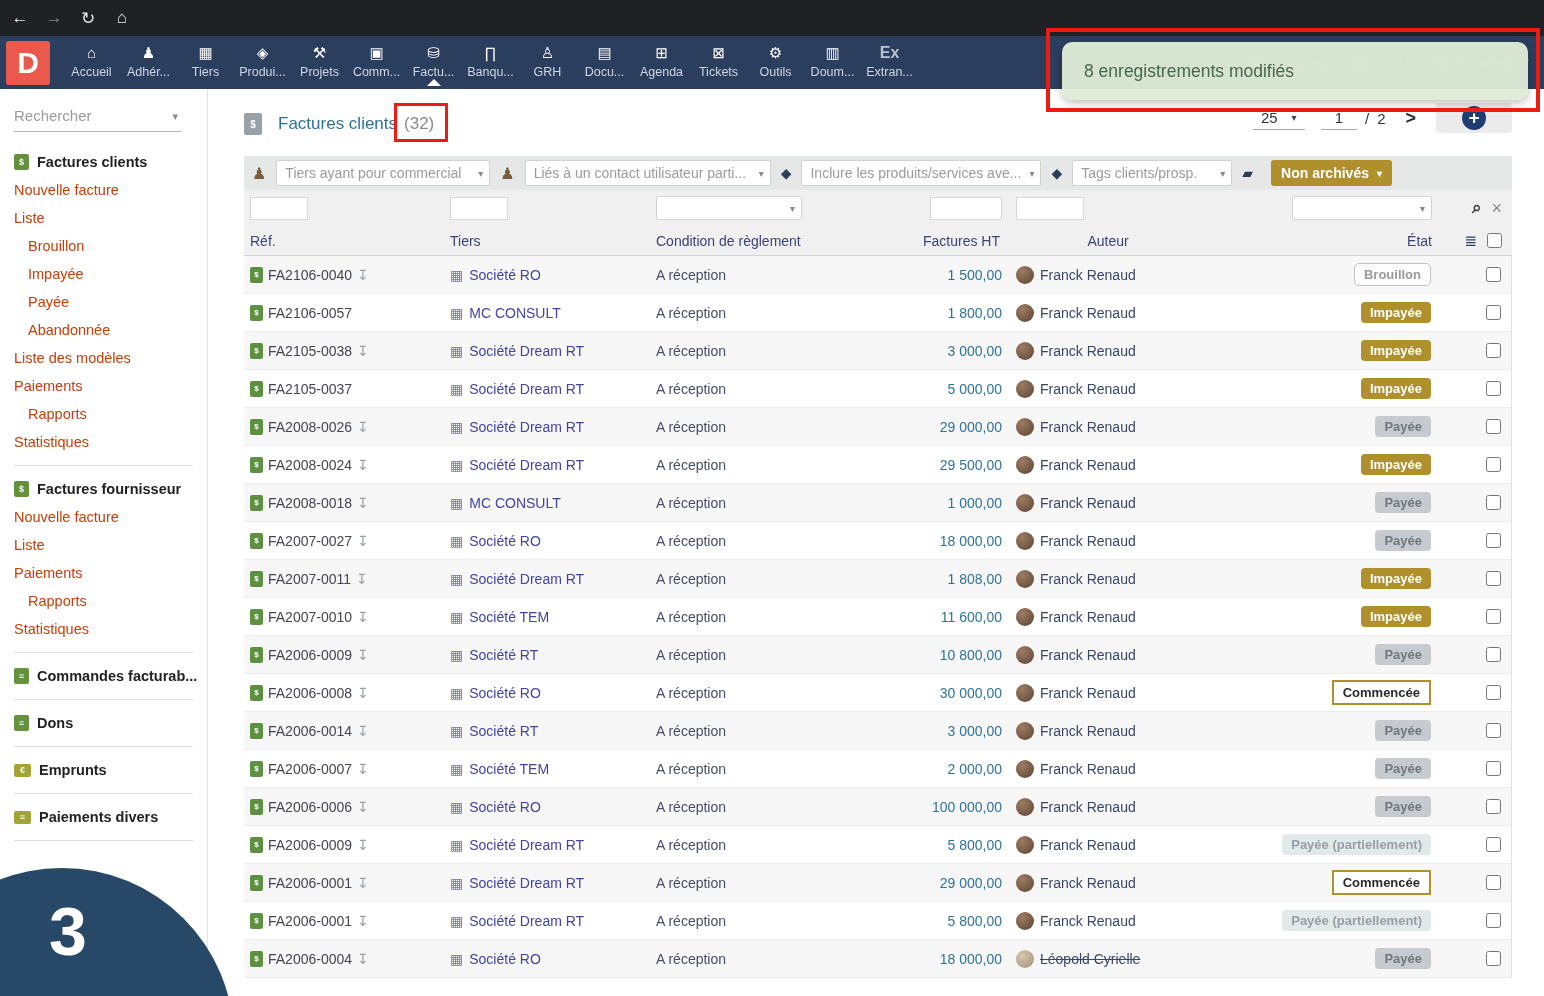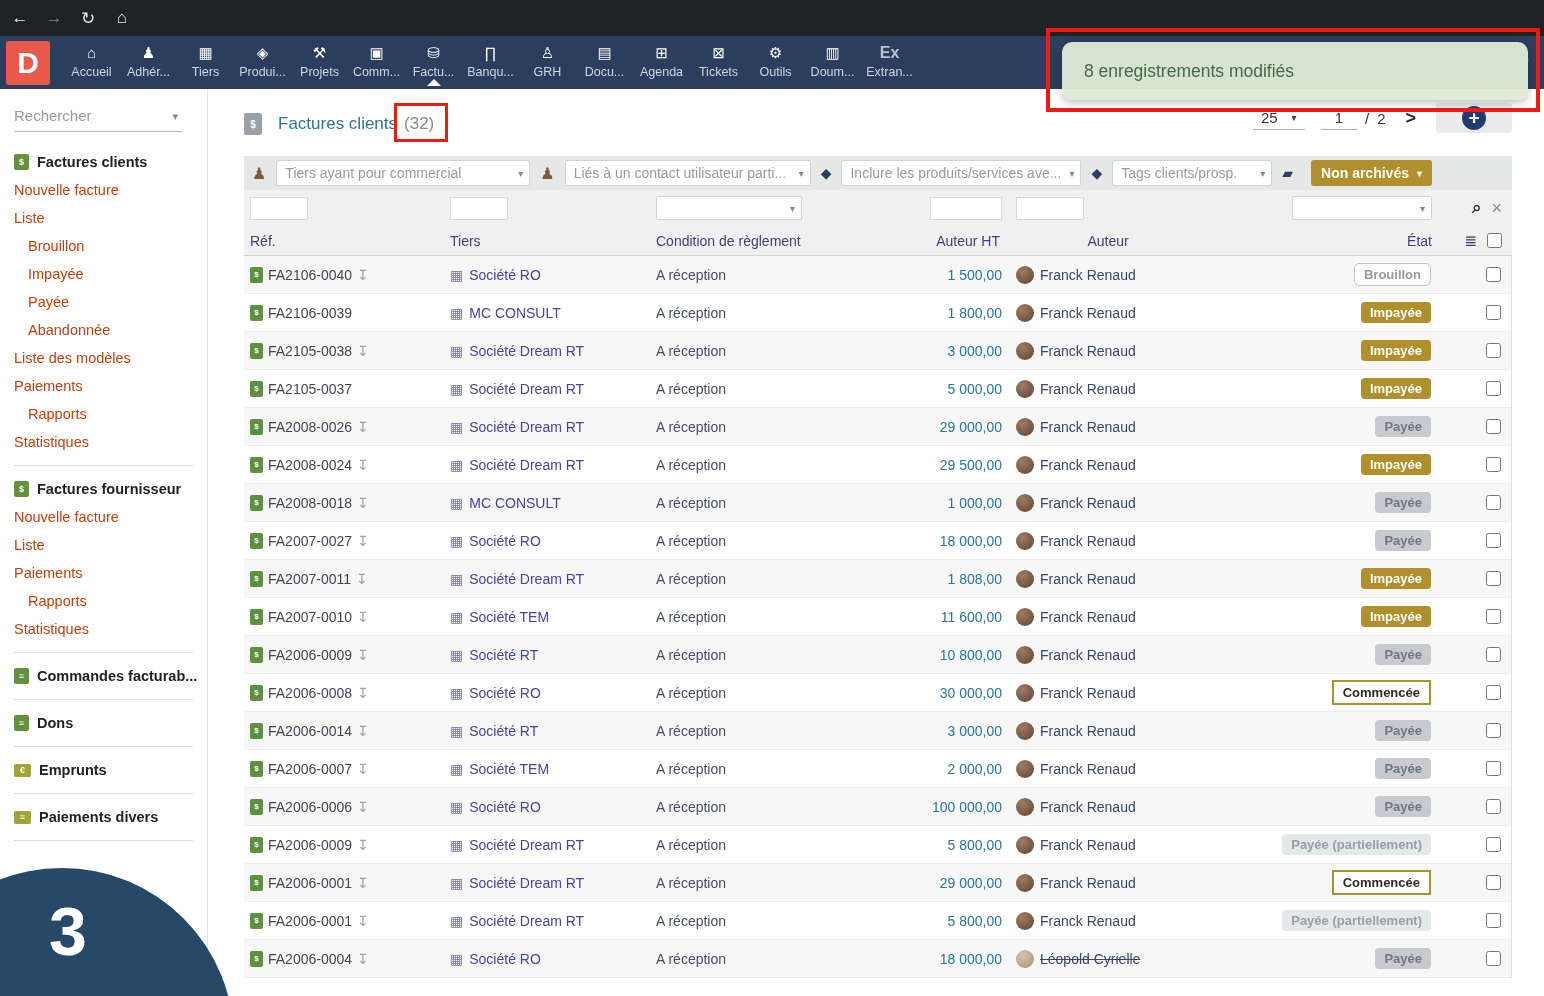--- a/index.html
+++ b/index.html
@@ -63,21 +63,21 @@
   .plus-wrap { background: #ebebeb; border-radius: 4px; padding: 3px 26px; }
   .plus-btn { width: 24px; height: 24px; border-radius: 50%; background: #1f3d73; color: #fff; font-size: 19px; font-weight: bold; display: flex; align-items: center; justify-content: center; cursor: pointer; }
 
   
   .filter-row { margin-top: 14px; height: 34px; background: #e6e7e7; display: flex; align-items: center; padding: 0 8px; gap: 10px; }
   .f-icon { font-size: 14px; }
   .f-icon[data-name="user-icon"] { color: #7a5c3e; font-size: 16px; }
   .f-icon[data-name="tag-icon"], .f-icon[data-name="folder-icon"] { color: #2c3e5e; }
   .sel { position: relative; height: 26px; background: #fff; border: 1px solid #d2d2d2; border-radius: 2px; display: flex; align-items: center; padding: 0 22px 0 8px; color: #9a9a9a; font-size: 14px; white-space: nowrap; overflow: hidden; cursor: pointer; }
   .sel::after { content: "▾"; position: absolute; right: 6px; color: #888; font-size: 10px; }
-  .w214 { width: 254px; text-align: right; } .w246 { width: 246px; } .w240 { width: 240px; } .w160 { width: 160px; }
+  .w214 { width: 214px; text-align: right; } .w246 { width: 246px; } .w240 { width: 240px; } .w160 { width: 160px; }
   .archive-btn { background: #b08f2d; color: #fff; font-size: 14px; font-weight: bold; border-radius: 3px; padding: 5px 10px; display: flex; align-items: center; gap: 8px; cursor: pointer; margin-left: 8px; }
   .archive-btn .caret { font-size: 10px; }
 
   
   .grid-row { display: flex; align-items: center; padding: 0 6px; }
   .c { flex-shrink: 0; display: flex; align-items: center; }
   .c-ref { width: 200px; gap: 5px; }
   .c-tiers { width: 206px; gap: 6px; }
   .c-cond { width: 228px; }
   .c-amount { width: 118px; justify-content: flex-end; }
@@ -399,21 +399,21 @@
       <div class="c c-check">
         <span class="icon-btn" data-name="search-icon">⌕</span>
         <span class="icon-btn" data-name="clear-icon">×</span>
       </div>
     </div>
 
     <div class="grid-row header-row" data-name="table-header-row">
       <div class="c c-ref" data-name="column-header-ref">Réf.</div>
       <div class="c c-tiers" data-name="column-header-tiers">Tiers</div>
       <div class="c c-cond" data-name="column-header-condition">Condition de règlement</div>
-      <div class="c c-amount" data-name="column-header-amount">Auteur HT</div>
+      <div class="c c-amount" data-name="column-header-amount">Factures HT</div>
       <div class="c c-author" data-name="column-header-author">Auteur</div>
       <div class="c c-status" data-name="column-header-status">État</div>
       <div class="c c-check">
         <span class="columns-icon" data-name="column-selector-icon">≣</span>
         <input type="checkbox" data-name="select-all-checkbox" style="">
       </div>
     </div>
 
     <div class="rows-wrap" data-name="invoice-table">
         <div class="grid-row trow shaded" data-name="table-row">
@@ -439,21 +439,21 @@
     <div class="c c-status">
             <span class="badge badge-draft" data-name="status-badge">Brouillon</span>
           </div>
     <div class="c c-check">
             <input type="checkbox" data-name="row-checkbox" style="">
           </div>
   </div>
         <div class="grid-row trow" data-name="table-row">
     <div class="c c-ref">
       <span class="inv-icon" data-name="invoice-icon">$</span>
-      <span class="ref-link" data-name="invoice-ref-link">FA2106-0039</span>
+      <span class="ref-link" data-name="invoice-ref-link">FA2106-0057</span>
       <span class="dl-icon hidden" data-name="download-icon">↧</span>
     </div>
     <div class="c c-tiers">
       <span class="building-icon" data-name="building-icon">▦</span>
       <span class="company-link" data-name="thirdparty-link">MC CONSULT</span>
     </div>
     <div class="c c-cond">
             <span class="cond-text" data-name="payment-condition">A réception</span>
           </div>
     <div class="c c-amount">

